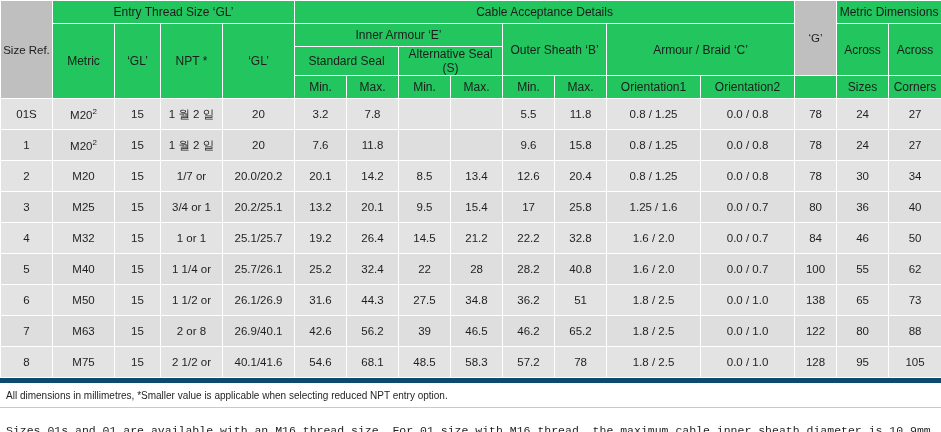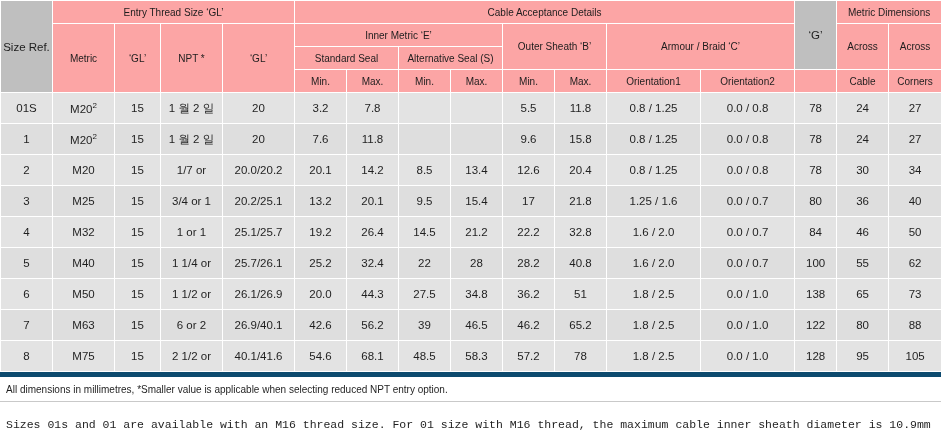--- a/index.html
+++ b/index.html
@@ -28,23 +28,23 @@
   }
   table.spec th, table.spec td {
     border: 1px solid #ffffff;
     text-align: center;
     vertical-align: middle;
     padding: 0;
     font-weight: normal;
   }
   
   .hdr {
-    background: #fca5a5;
+    background: #22c55e;
     color: #1d1d1d;
-    font-size: 10px;
+    font-size: 12px;
     height: 22px;
     border: 1px solid #ffffff;
   }
   .hdr-tall {
     background: #bfbfbf;
     color: #1d1d1d;
     font-size: 11.5px;
   }
   
   td.cell {
@@ -105,41 +105,41 @@
         <th class="hdr" colspan="4">Entry Thread Size ‘GL’</th>
         <th class="hdr" colspan="8">Cable Acceptance Details</th>
         <th class="hdr hdr-tall" rowspan="3">‘G’</th>
         <th class="hdr" colspan="2">Metric Dimensions</th>
       </tr>
       <tr>
         <th class="hdr" rowspan="3">Metric</th>
         <th class="hdr" rowspan="3">‘GL’</th>
         <th class="hdr" rowspan="3">NPT *</th>
         <th class="hdr" rowspan="3">‘GL’</th>
-        <th class="hdr" colspan="4">Inner Metric ‘E’</th>
+        <th class="hdr" colspan="4">Inner Armour ‘E’</th>
         <th class="hdr" colspan="2" rowspan="2">Outer Sheath ‘B’</th>
         <th class="hdr" colspan="2" rowspan="2">Armour / Braid ‘C’</th>
         <th class="hdr" rowspan="2">Across</th>
         <th class="hdr" rowspan="2">Across</th>
       </tr>
       <tr>
         <th class="hdr" colspan="2">Standard Seal</th>
         <th class="hdr" colspan="2">Alternative Seal (S)</th>
       </tr>
       <tr>
         <th class="hdr">Min.</th>
         <th class="hdr">Max.</th>
         <th class="hdr">Min.</th>
         <th class="hdr">Max.</th>
         <th class="hdr">Min.</th>
         <th class="hdr">Max.</th>
         <th class="hdr">Orientation1</th>
         <th class="hdr">Orientation2</th>
         <th class="hdr"></th>
-        <th class="hdr">Cable</th>
+        <th class="hdr">Sizes</th>
         <th class="hdr">Corners</th>
       </tr>
     </thead>
 
     <tbody id="table-body">
         <tr>
           <td class="cell">01S</td>
           <td class="cell">M20<span class="sup">2</span></td>
           <td class="cell">15</td>
           <td class="cell">1 월 2 일</td>
@@ -196,21 +196,21 @@
           <td class="cell alt">3</td>
           <td class="cell alt">M25</td>
           <td class="cell alt">15</td>
           <td class="cell alt">3/4 or 1</td>
           <td class="cell alt">20.2/25.1</td>
           <td class="cell alt">13.2</td>
           <td class="cell alt">20.1</td>
           <td class="cell alt">9.5</td>
           <td class="cell alt">15.4</td>
           <td class="cell alt">17</td>
-          <td class="cell alt">21.8</td>
+          <td class="cell alt">25.8</td>
           <td class="cell alt">1.25 / 1.6</td>
           <td class="cell alt">0.0 / 0.7</td>
           <td class="cell alt">80</td>
           <td class="cell alt">36</td>
           <td class="cell alt">40</td>
         </tr>
         <tr>
           <td class="cell">4</td>
           <td class="cell">M32</td>
           <td class="cell">15</td>
@@ -245,37 +245,37 @@
           <td class="cell alt">100</td>
           <td class="cell alt">55</td>
           <td class="cell alt">62</td>
         </tr>
         <tr>
           <td class="cell">6</td>
           <td class="cell">M50</td>
           <td class="cell">15</td>
           <td class="cell">1 1/2 or</td>
           <td class="cell">26.1/26.9</td>
-          <td class="cell">20.0</td>
+          <td class="cell">31.6</td>
           <td class="cell">44.3</td>
           <td class="cell">27.5</td>
           <td class="cell">34.8</td>
           <td class="cell">36.2</td>
           <td class="cell">51</td>
           <td class="cell">1.8 / 2.5</td>
           <td class="cell">0.0 / 1.0</td>
           <td class="cell">138</td>
           <td class="cell">65</td>
           <td class="cell">73</td>
         </tr>
         <tr>
           <td class="cell alt">7</td>
           <td class="cell alt">M63</td>
           <td class="cell alt">15</td>
-          <td class="cell alt">6 or 2</td>
+          <td class="cell alt">2 or 8</td>
           <td class="cell alt">26.9/40.1</td>
           <td class="cell alt">42.6</td>
           <td class="cell alt">56.2</td>
           <td class="cell alt">39</td>
           <td class="cell alt">46.5</td>
           <td class="cell alt">46.2</td>
           <td class="cell alt">65.2</td>
           <td class="cell alt">1.8 / 2.5</td>
           <td class="cell alt">0.0 / 1.0</td>
           <td class="cell alt">122</td>

